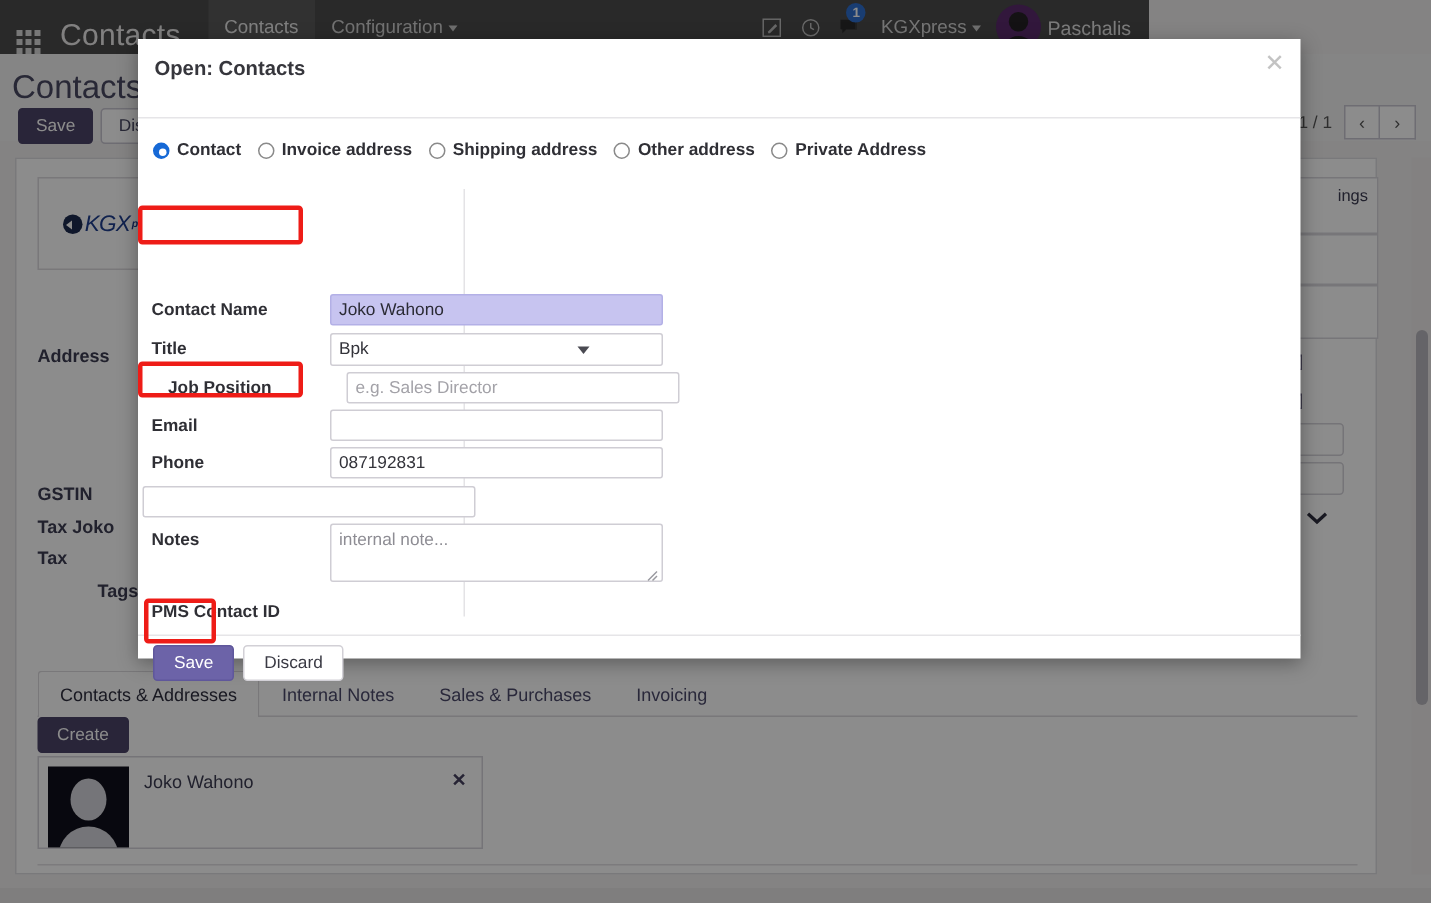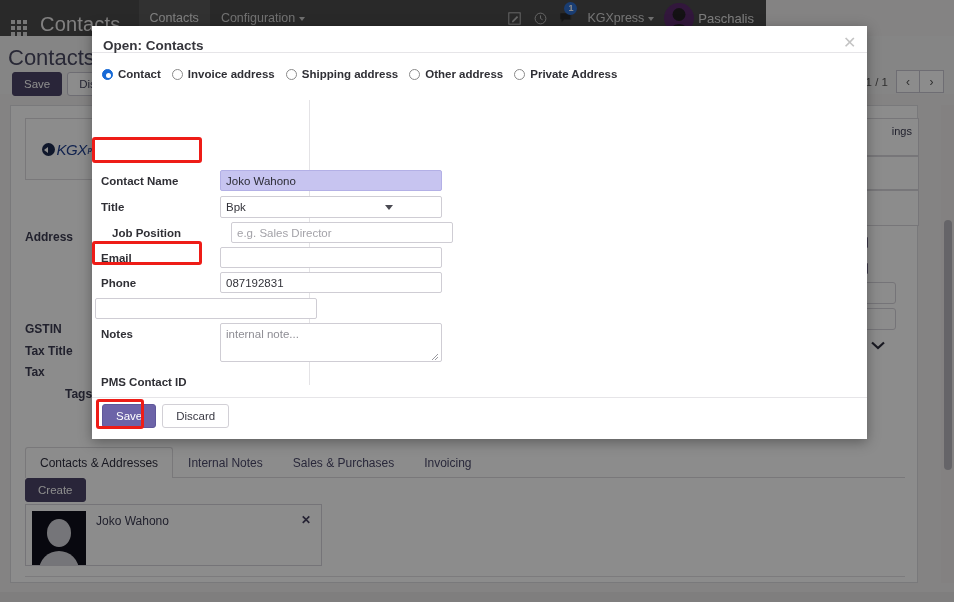--- a/index.html
+++ b/index.html
@@ -231,21 +231,21 @@
   }
 
   
   #modal {
     position: absolute; left: 92px; top: 26px;
     width: 775px; height: 413px;
     background: #ffffff;
     box-shadow: 0 3px 12px rgba(0,0,0,.35);
   }
   .modal-head {
-    position: relative; height: 27px;
+    position: relative; height: 53px;
     border-bottom: 1px solid #e6e5e8;
   }
   .modal-title {
     position: absolute; left: 11px; top: 12px;
     font-size: 13.5px; font-weight: 700; color: #36363c;
   }
   .modal-close {
     position: absolute; right: 10px; top: 6px;
     font-size: 16px; color: #c3c3c3; cursor: pointer;
     width: 20px; height: 20px; line-height: 20px; text-align: center;
@@ -424,21 +424,21 @@
       <div class="logo-box">
         <div class="kgx-logo">
           <span class="kgx-circ"></span>
           <span class="kgx-txt">KGX</span>
           <span class="kgx-sub">press</span>
         </div>
       </div>
 
       <div class="bg-label" style="left:14px; top:124px;">Address</div>
       <div class="bg-label" style="left:14px; top:216px;">GSTIN</div>
-      <div class="bg-label" style="left:14px; top:238px;">Tax Title</div>
+      <div class="bg-label" style="left:14px; top:238px;">Tax Joko</div>
       <div class="bg-label" style="left:14px; top:259px;">Tax</div>
       <div class="bg-label" style="left:14px; top:281px;margin-left:40px;">Tags</div>
 
       <div class="stat-box" style="left:800px; top:12px; width:108px; height:38px;">
         <div class="stat-txt" style="text-align:right;">ings</div>
       </div>
       <div class="stat-box" style="left:800px; top:50px; width:108px; height:34px;"></div>
       <div class="stat-box" style="left:800px; top:84px; width:108px; height:36px;">
         <div class="stat-amt" style="padding:4px 6px 0 6px;">,722,772</div>
         <div class="stat-amt" style="padding:0 6px;">ed</div>

